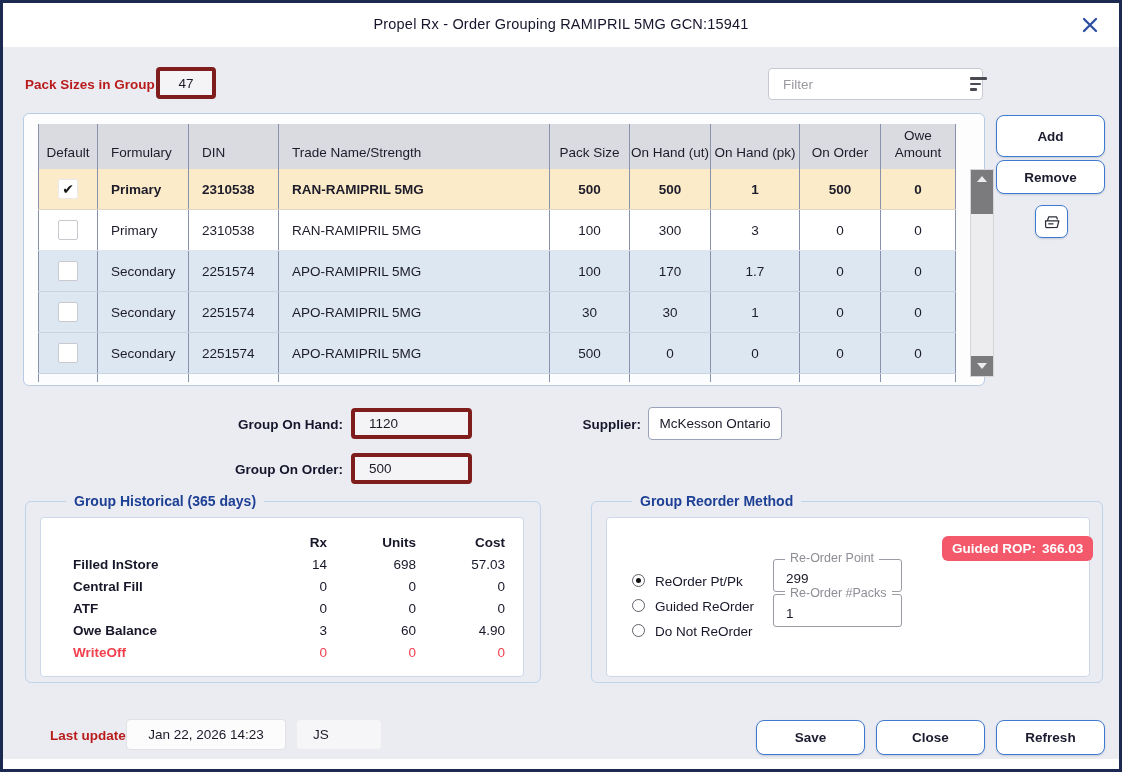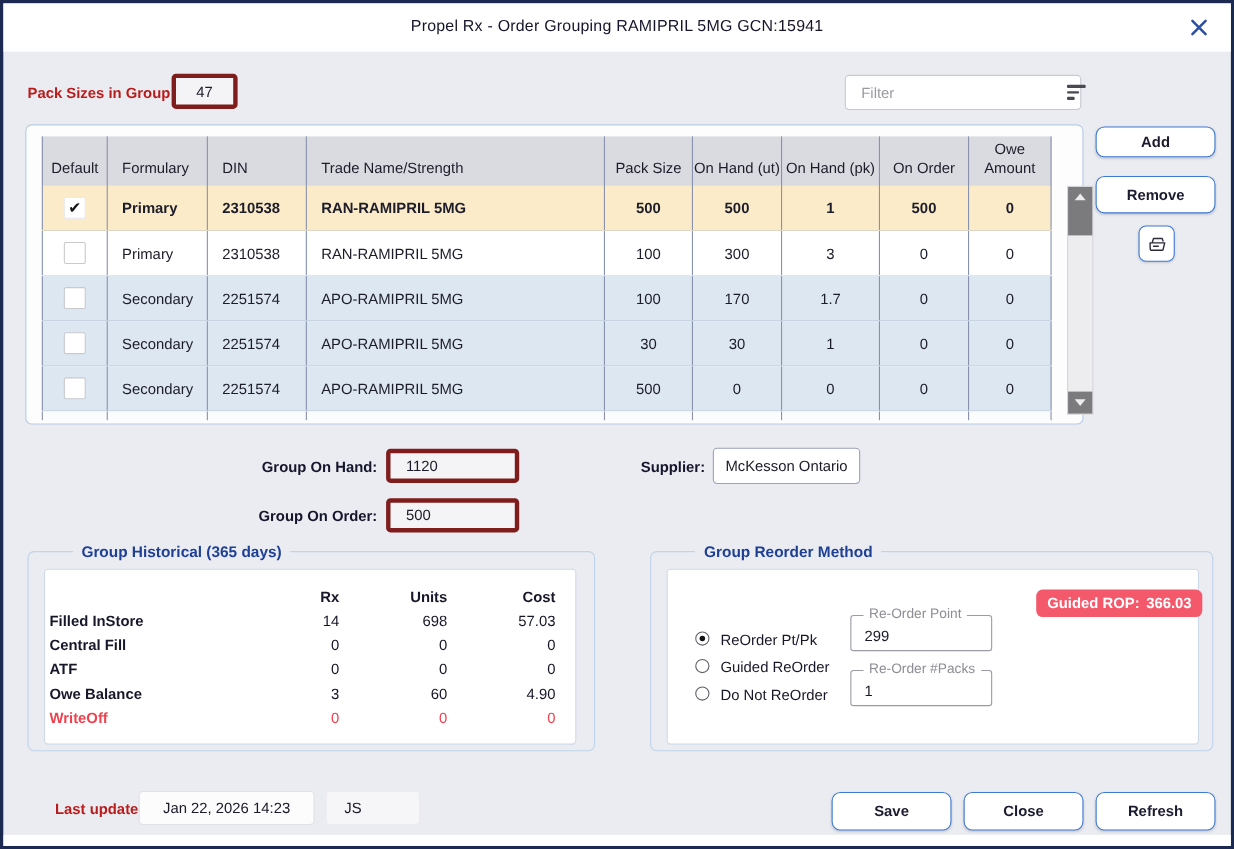--- a/index.html
+++ b/index.html
@@ -41,41 +41,41 @@
   .row-sel .chk{border-color:#e9e9ee;}
   
   .sbar{position:absolute;left:946px;top:55px;width:24px;height:208px;background:#ededef;border:1px solid #d6d6da;box-sizing:border-box;}
   .sbtn{position:absolute;left:0;width:100%;background:#7b7b7e;display:flex;justify-content:center;}
   .sb-up{top:0;height:44px;padding-top:6px;box-sizing:border-box;}
   .sb-dn{bottom:0;height:20px;align-items:center;}
   .tri-up{width:0;height:0;border-left:5px solid transparent;border-right:5px solid transparent;border-bottom:6px solid #ececec;}
   .tri-dn{width:0;height:0;border-left:5px solid transparent;border-right:5px solid transparent;border-top:6px solid #ececec;}
   
   .btn{position:absolute;box-sizing:border-box;background:#fff;border:1.5px solid #3f7ad2;border-radius:8px;font-size:13.5px;font-weight:600;color:#1b1b2f;display:flex;align-items:center;justify-content:center;cursor:pointer;box-shadow:0 1px 2px rgba(30,50,90,.18);font-family:inherit;}
-  .btn-add{left:993px;top:112px;width:109px;height:28px;}
+  .btn-add{left:993px;top:112px;width:109px;height:42px;}
   .btn-remove{left:993px;top:157px;width:109px;height:34px;}
   .btn-folder{left:1032px;top:202px;width:33px;height:33px;border-radius:7px;border-width:1.5px;}
   
   .sum-label{position:absolute;text-align:right;width:160px;font-size:13.5px;font-weight:700;color:#15152c;}
   .lab-goh{left:180px;top:414px;}
   .lab-goo{left:180px;top:459px;}
   .lab-sup{left:538px;top:414px;width:100px;}
   .fld-goh{position:absolute;left:348px;top:405px;width:121px;height:31px;padding:0 0 0 14px;}
   .fld-goo{position:absolute;left:348px;top:450px;width:121px;height:31px;padding:0 0 0 14px;}
   .fld-sup{position:absolute;left:645px;top:404px;width:134px;height:33px;background:#fff;border:1px solid #9aa2b8;border-radius:4px;text-align:center;box-sizing:border-box;font-size:13.5px;color:#1a1a28;font-family:inherit;}
   input.field{outline:none;}
   
   .fset{position:absolute;border:1px solid #bfd3ea;border-radius:6px;box-sizing:border-box;margin:0;padding:0;}
   .fset legend{margin-left:40px;padding:0 8px;font-size:14px;font-weight:700;color:#1d3f95;}
   .fs-hist{left:22px;top:490px;width:516px;height:190px;}
   .fs-reorder{left:588px;top:490px;width:512px;height:190px;}
   .inner-panel{position:absolute;background:#fff;border:1px solid #cdd9e9;border-radius:4px;box-sizing:border-box;}
   .hist-inner{left:14px;top:8px;width:484px;height:160px;}
   .re-inner{left:14px;top:8px;width:484px;height:160px;}
-  .hist-grid{display:grid;grid-template-columns:165px 1fr 1fr 1fr;padding:14px 18px 0 4px;row-gap:2px;font-size:13.5px;color:#17172a;}
+  .hist-grid{display:grid;grid-template-columns:165px 1fr 1fr 1fr;padding:14px 18px 0 32px;row-gap:2px;font-size:13.5px;color:#17172a;}
   .hist-grid .hl{font-weight:700;padding:2.5px 0;}
   .hist-grid .hn{text-align:right;padding:2.5px 0;}
   .hist-grid .hh{font-weight:700;text-align:right;padding:2.5px 0;}
   .red{color:#f0414e !important;}
   
   .radio-row{position:absolute;display:flex;align-items:flex-start;gap:10px;font-size:13.5px;color:#17172a;cursor:pointer;}
   .radio{width:13px;height:13px;border:1px solid #61616a;border-radius:50%;background:#fff;box-sizing:border-box;flex:none;}
   .radio.checked{position:relative;}
   .radio.checked::after{content:'';position:absolute;left:3px;top:3px;width:5px;height:5px;background:#111;border-radius:50%;}
   .float-field{position:absolute;width:129px;height:33px;}
@@ -283,21 +283,21 @@
         <span>Guided ReOrder</span>
       </div>
       <div class="radio-row" style="left:25px;top:106px;">
         <span class="radio"></span>
         <span>Do Not ReOrder</span>
       </div>
       <div class="float-field" style="left:166px;top:41px;">
         <span class="float-label">Re-Order Point</span>
         <input value="299" style="">
       </div>
-      <div class="float-field" style="left:166px;top:91px;">
+      <div class="float-field" style="left:166px;top:76px;">
         <span class="float-label">Re-Order #Packs</span>
         <input value="1" style="">
       </div>
       <div class="rop-badge">
         <span>Guided ROP:</span>
         <span>366.03</span>
       </div>
     </div>
   </fieldset>
 

